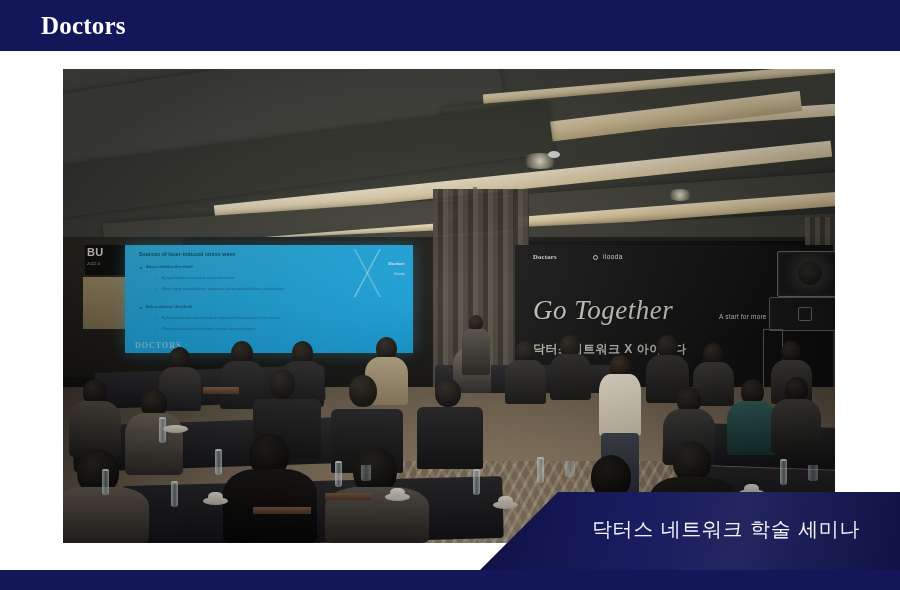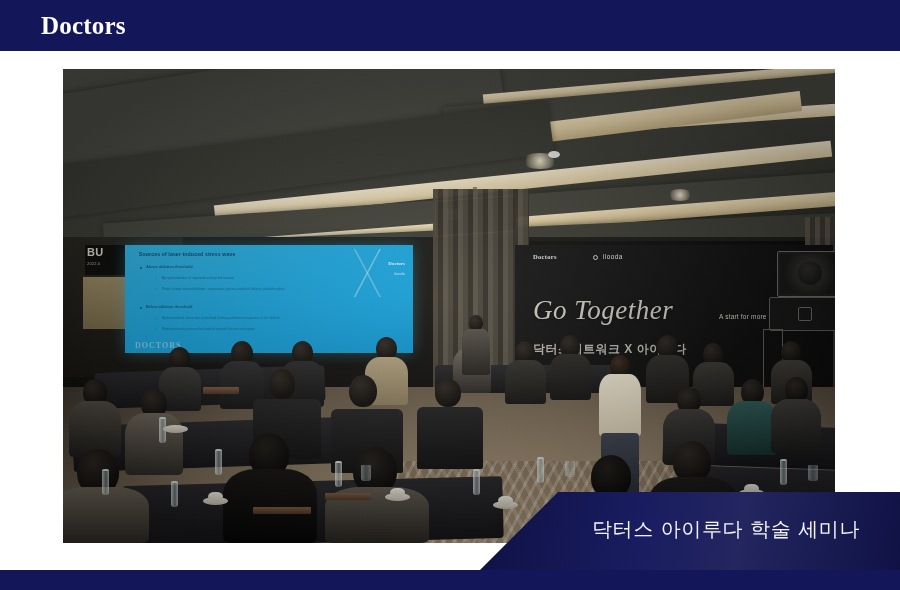--- a/index.html
+++ b/index.html
@@ -531,18 +531,18 @@
       <div class="pad" style="left:190px; top:438px; width:58px;"></div>
       <div class="pad" style="left:262px; top:424px; width:46px;"></div>
       <div class="pad" style="left:140px; top:318px; width:36px;"></div>
 
       <div class="photo-grade"></div>
       <div class="photo-noise"></div>
     </div>
   </div>
 
   <div class="caption-banner">
-    <div class="caption-text">닥터스 아이루다 학술 세미나</div>
+    <div class="caption-text">닥터스 네트워크 학술 세미나</div>
   </div>
 
   <div class="footer-bar"></div>
 
 </div>
 
 </body></html>

